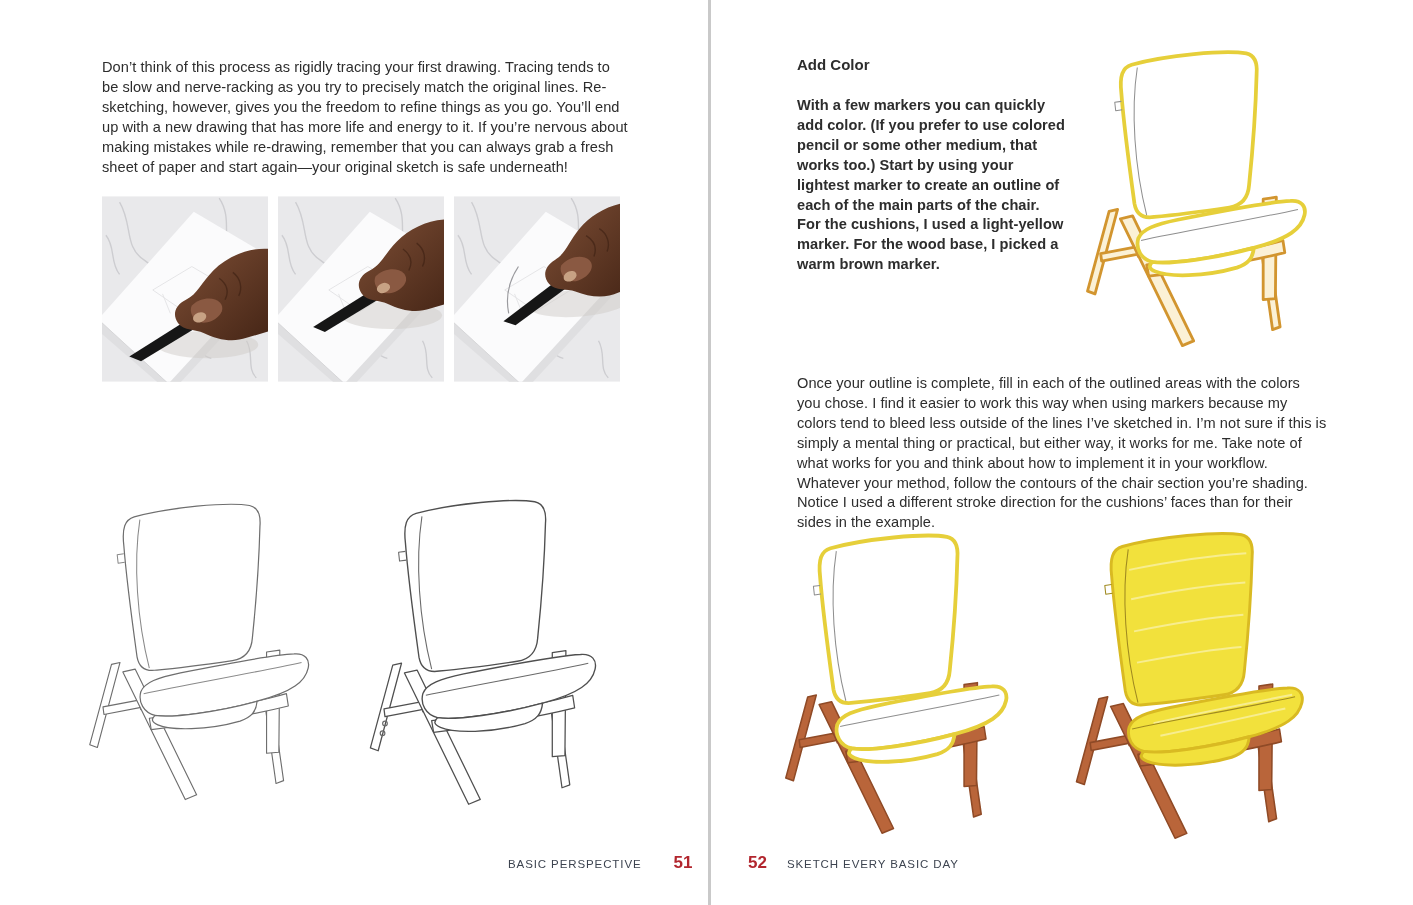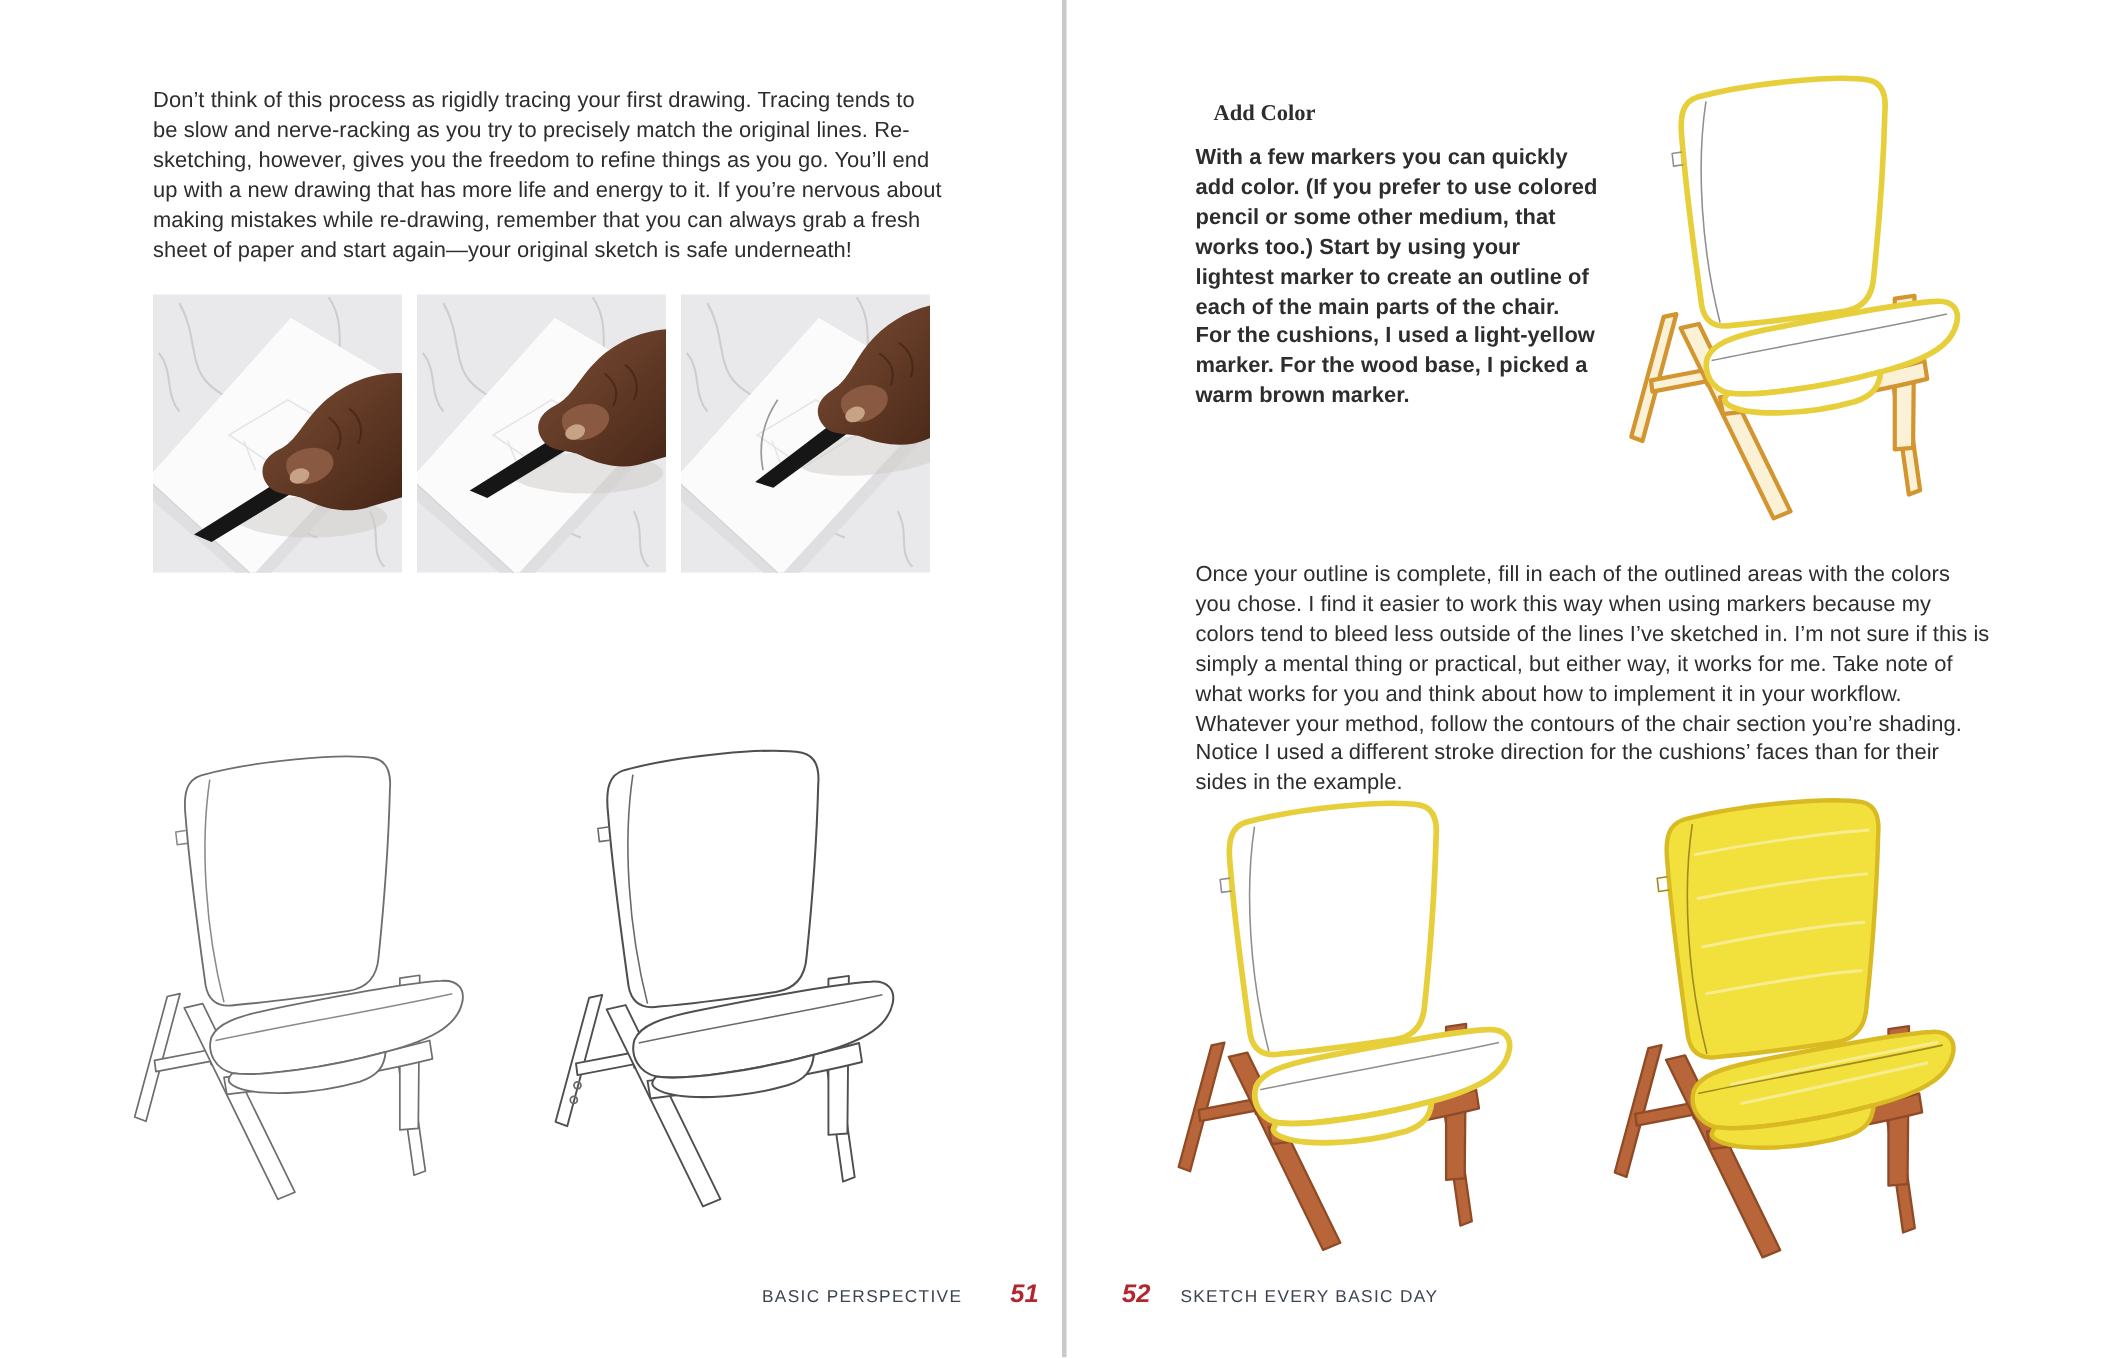--- a/index.html
+++ b/index.html
@@ -6,33 +6,33 @@
   .spread{position:relative;width:1411px;height:905px;background:#ffffff;overflow:hidden;
           font-family:"Liberation Sans",sans-serif;}
   .divider{position:absolute;left:708px;top:0;width:3px;height:100%;background:var(--divider,#c9c9c9);}
   .page{position:absolute;top:0;height:100%;}
   .page-left{left:0;width:708px;}
   .page-right{left:711px;width:702px;}
   .body{position:absolute;margin:0;font-size:14.6px;line-height:19.9px;color:var(--text,#2d2d2d);
         letter-spacing:0.05px;}
   .para1{left:102px;top:58px;width:528px;}
   .para2{left:102px;top:406px;width:528px;}
-  .heading{position:absolute;left:86px;top:56px;margin:12px;font-size:15px;font-weight:700;color:var(--text,#2d2d2d);font-family:Liberation Serif, serif;}
+  .heading{position:absolute;left:86px;top:56px;margin:0;font-size:15px;font-weight:700;color:var(--text,#2d2d2d);}
   .para-narrow{left:86px;top:96px;width:268px;font-weight:bold;}
   .para-wide{left:86px;top:374px;width:530px;}
   .photo-row{position:absolute;left:102px;top:196px;display:flex;gap:10px;}
   .photo{margin:0;}
   .photo svg{display:block;}
   figure.chair{margin:0;position:absolute;}
   figure.chair svg{display:block;}
   .footer{position:absolute;display:flex;align-items:baseline;}
   .footer-left{left:508px;top:853px;gap:32px;}
   .footer-right{left:37px;top:853px;gap:20px;}
   .footer-label{font-size:11.5px;letter-spacing:0.9px;font-weight:500;color:var(--footer_text,#3d4450);}
-  .page-num{font-size:17px;font-weight:700;color:var(--page_number_red,#b5262b);font-style:italic;}
+  .page-num{font-size:17px;font-weight:700;color:var(--page_number_red,#b5262b);}
   
   .chair--sketch1{--cush-fill:#fff;--cush-stroke:#6e6e6e;--cush-sw:1.3px;--wood-fill:#fff;
                   --wood-stroke:#6e6e6e;--wood-sw:1.2px;--pen:#8a8a8a;}
   .chair--sketch2{--cush-fill:#fff;--cush-stroke:#4f4f4f;--cush-sw:1.4px;--wood-fill:#fff;
                   --wood-stroke:#4f4f4f;--wood-sw:1.3px;--pen:#6a6a6a;--pegs:inline;}
   .chair--outline{--cush-fill:#fff;--cush-stroke:var(--marker_yellow_outline,#e6cf3a);--cush-sw:4px;
                   --wood-fill:#fbf1d6;--wood-stroke:var(--marker_gold,#d2952f);--wood-sw:3px;--pen:#8f8f8f;}
   .chair--half{--cush-fill:#fff;--cush-stroke:var(--marker_yellow_outline,#e6cf3a);--cush-sw:4px;
                --wood-fill:var(--wood_brown,#b9653a);--wood-stroke:var(--wood_brown_dark,#8f4a26);
                --wood-sw:1.6px;--pen:#8f8f8f;}

